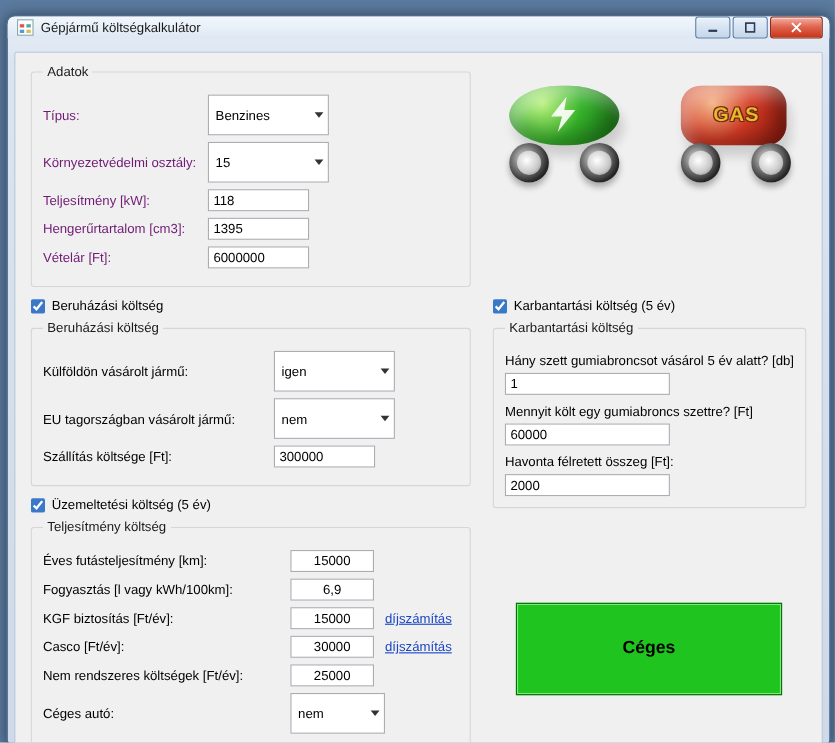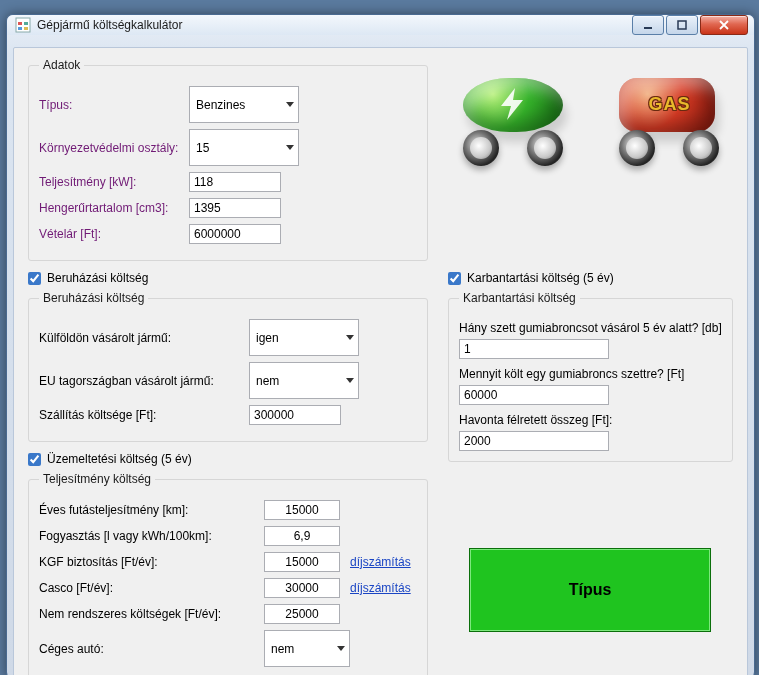--- a/index.html
+++ b/index.html
@@ -376,17 +376,17 @@
           <span class="maint-label">Mennyit költ egy gumiabroncs szettre? [Ft]</span>
           <input type="text" class="in-150" value="60000" style="">
 
           <span class="maint-label">Havonta félretett összeg [Ft]:</span>
           <input type="text" class="in-150" value="2000" style="">
         </fieldset>
       </div>
     </div>
 
     <div class="calc-btn">
-      <span>Típus</span>
+      <span>Céges</span>
     </div>
 
   </div>
 </div>
 
 </body></html>

